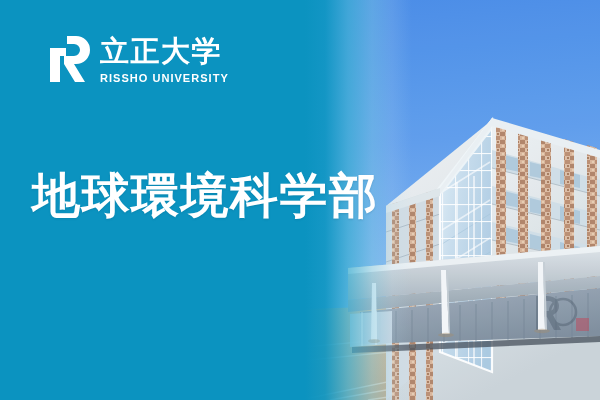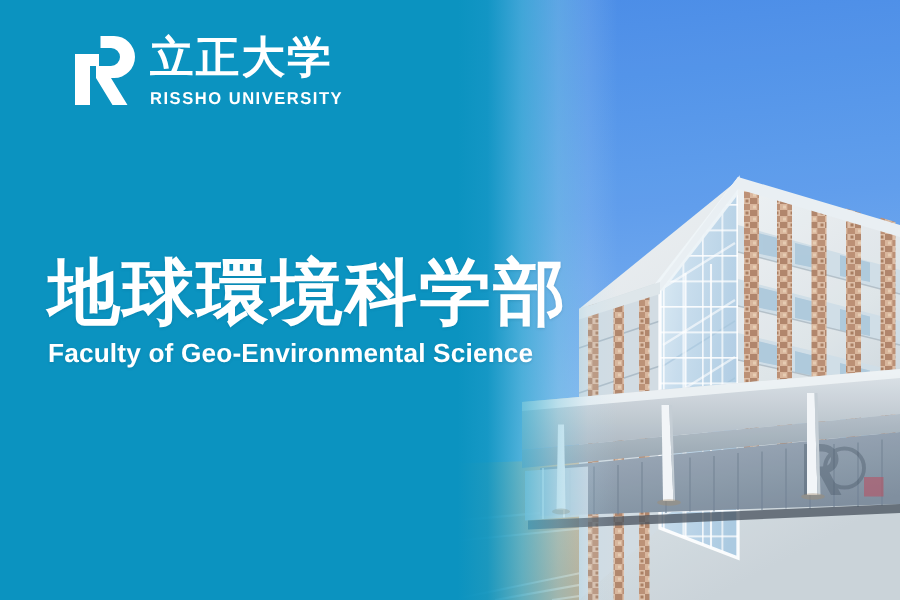--- a/index.html
+++ b/index.html
@@ -42,21 +42,21 @@
       rgba(180,220,240,0.16) 392px,
       rgba(255,255,255,0.0) 412px
     );
     pointer-events: none;
   }
 
   
   .logo-block {
     position: absolute;
     left: 48px;
-    top: 22px;
+    top: 34px;
     display: flex;
     align-items: flex-start;
     gap: 10px;
   }
   .logo-mark {
     width: 42px;
     height: 50px;
     flex: none;
   }
   .logo-mark svg { display: block; }
@@ -368,16 +368,15 @@
       </svg>
     </div>
     <div class="logo-text">
       <div class="logo-jp">立正大学</div>
       <div class="logo-en">RISSHO UNIVERSITY</div>
     </div>
   </div>
 
   <div class="headline-block">
     <div class="headline-jp">地球環境科学部</div>
-    <div class="headline-en">Faculty of Geo-Environmental Science</div>
   </div>
 
 </div>
 
 </body></html>

